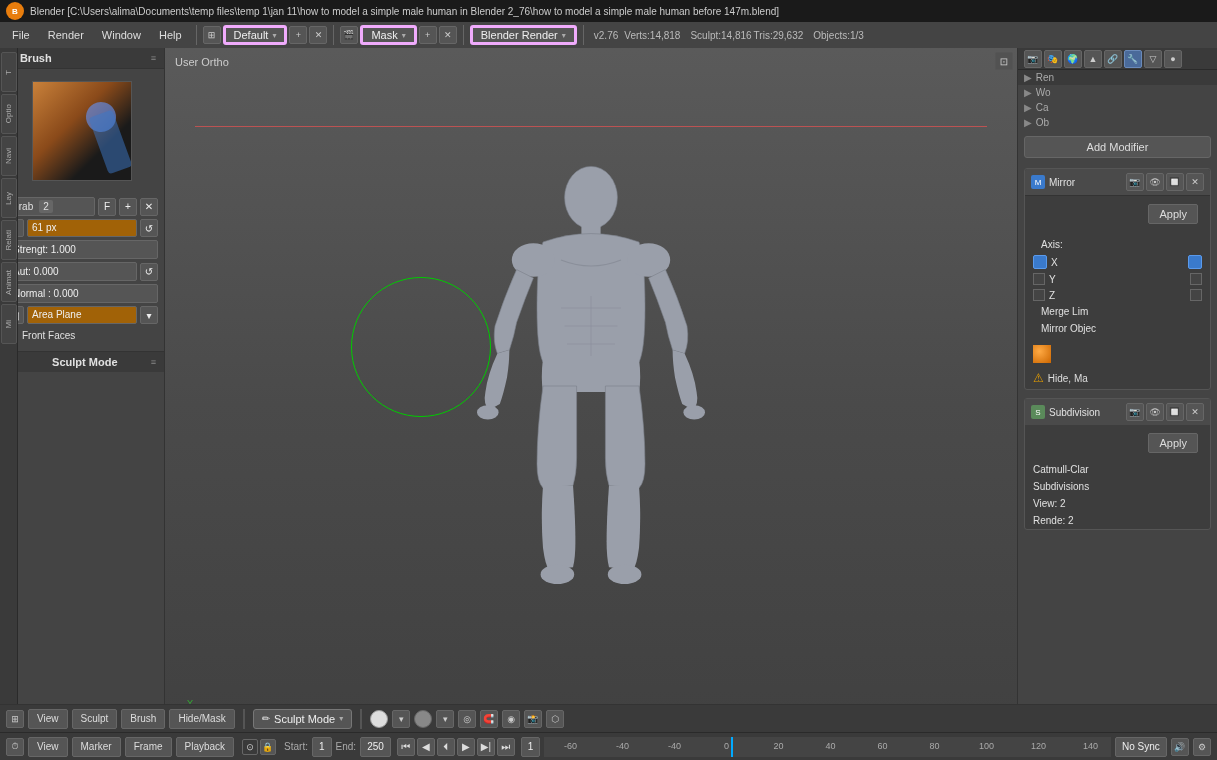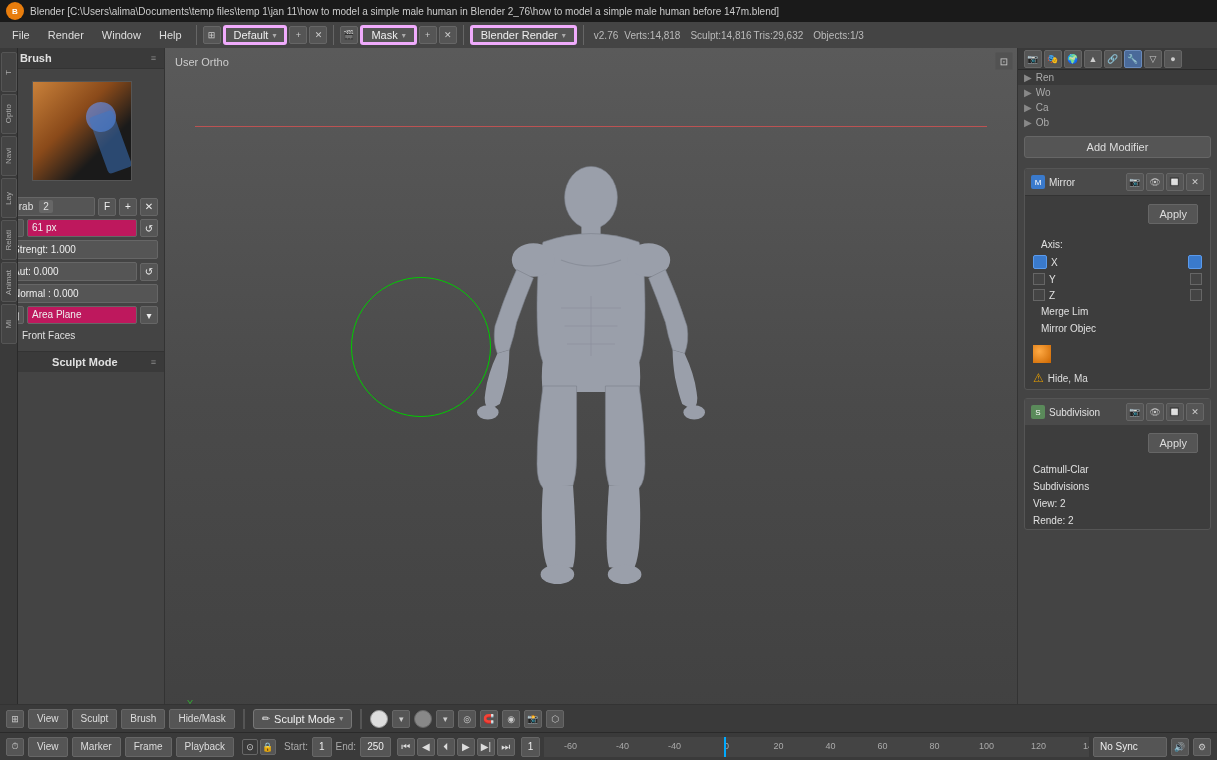--- a/index.html
+++ b/index.html
@@ -150,21 +150,21 @@
       align-items: center;
       gap: 2px;
       background: #555;
       border: 1px solid #666;
       border-radius: 2px;
       padding: 2px 4px;
       font-size: 10px;
     }
 
     .num-input {
-      background: #be185d;
+      background: #a16207;
       border: 1px solid #666;
       color: #eee;
       padding: 2px 4px;
       border-radius: 2px;
       font-size: 10px;
       height: 18px;
     }
 
     .control-btn {
       background: #555;
@@ -962,21 +962,21 @@
       <span class="tl-num">60</span>
       <span class="tl-num">80</span>
       <span class="tl-num">100</span>
       <span class="tl-num">120</span>
       <span class="tl-num">140</span>
 
     </div>
     <div class="tl-marker"></div>
   </div>
 
-  <div class="num-field" style="width:74px;">No Sync</div>
+  <div class="num-field" style="width:52px;">No Sync</div>
   <div class="r-icon">🔊</div>
   <div class="r-icon">⚙</div>
 </div>
 
 <div style="position:absolute; left:0; top:48px; bottom:56px; width:18px; background:#3a3a3a; display:flex; flex-direction:column; align-items:center; padding:4px 0; gap:2px; border-right:1px solid #2a2a2a; z-index:20;">
   <div class="side-tab">
     <span class="side-tab-label">T</span>
   </div>
   <div class="side-tab">
     <span class="side-tab-label">Optio</span>

